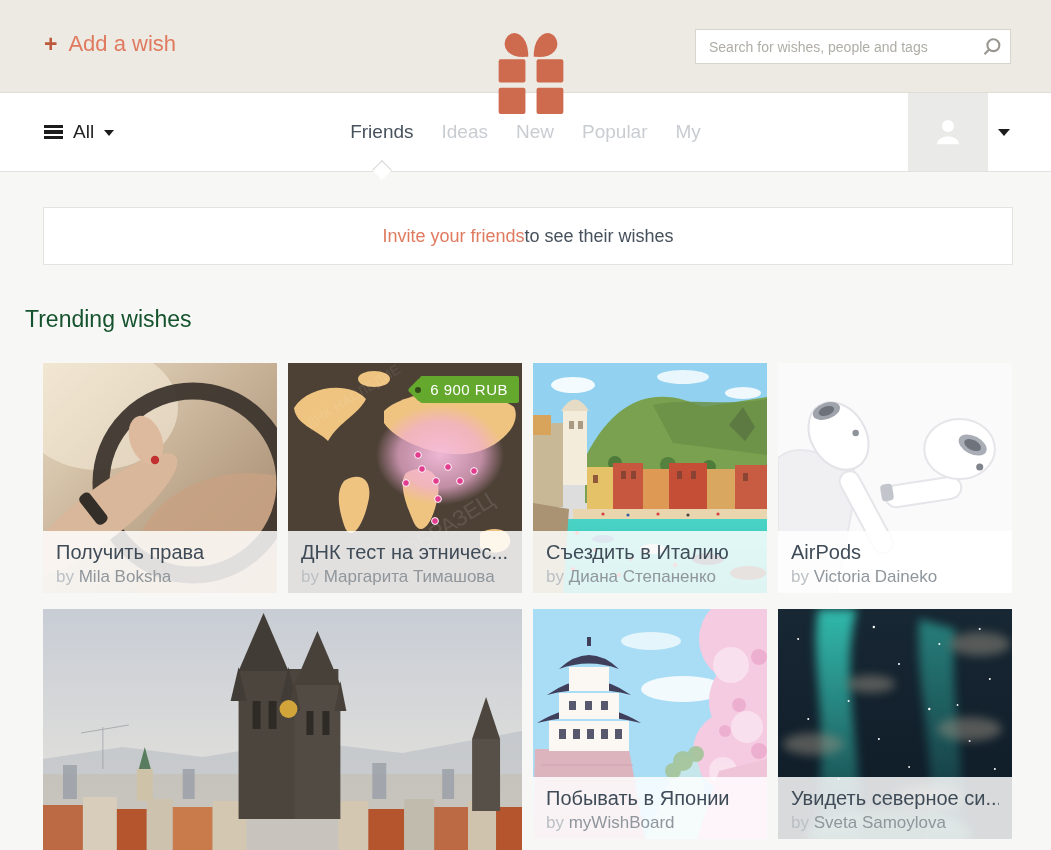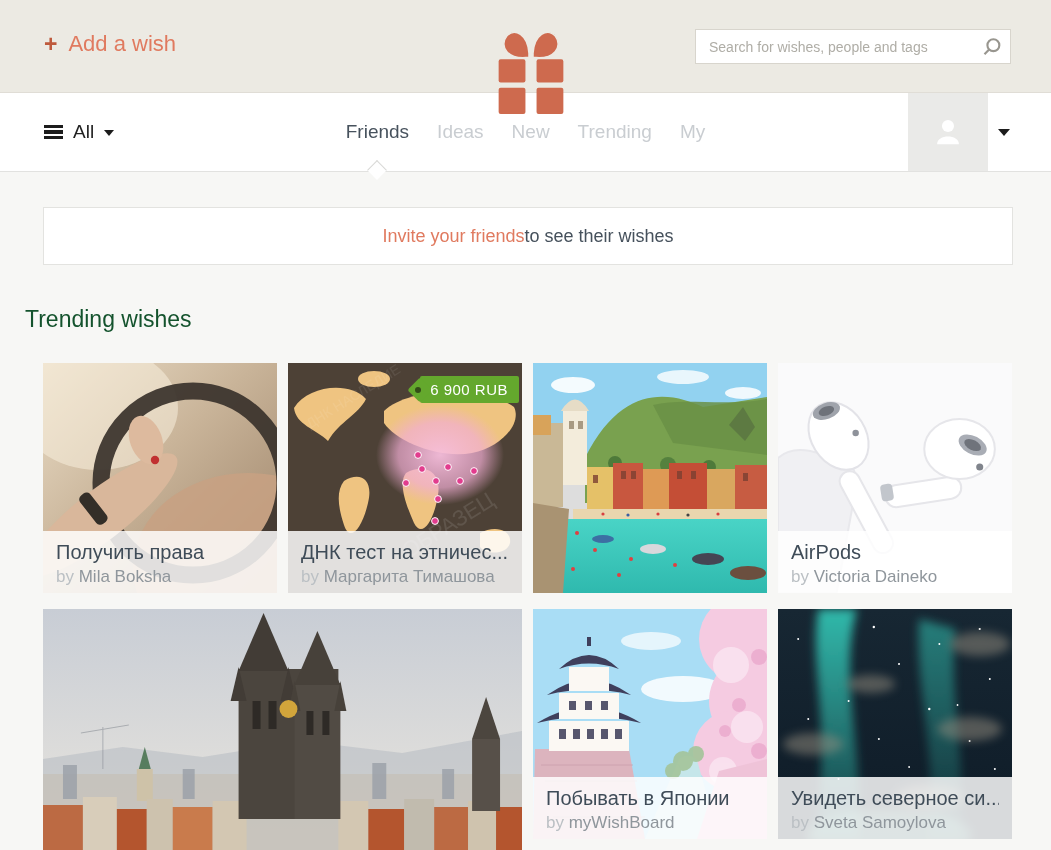--- a/index.html
+++ b/index.html
@@ -165,21 +165,21 @@
         <i></i>
       </span>
     <span>All</span>
     <span class="caret"></span>
   </div>
 
   <div class="tabs">
     <a class="tab active">Friends</a>
     <a class="tab">Ideas</a>
     <a class="tab">New</a>
-    <a class="tab">Trending</a>
+    <a class="tab">Popular</a>
     <a class="tab">My</a>
   </div>
 
   <div class="avatar">
     <svg viewBox="0 0 80 79">
       <circle cx="40" cy="29" r="10.5" fill="#fff"></circle>
       <path d="M21 61 C21 43 59 43 59 61 Z" fill="#fff"></path>
     </svg>
   </div>
   <span class="user-caret"></span>
@@ -319,20 +319,24 @@
           <g fill="#E04040">
             <circle cx="44" cy="170" r="2"></circle>
               <circle cx="62" cy="187" r="2"></circle>
               <circle cx="98" cy="196" r="2"></circle>
             <circle cx="142" cy="202" r="2"></circle>
               <circle cx="40" cy="206" r="2"></circle>
               <circle cx="86" cy="212" r="2"></circle>
           </g>
         </svg>
       </div>
+      <div class="caption">
+        <div class="title">Съездить в Италию</div>
+        <div class="byline"><span class="by">by</span> <span class="author">Диана Степаненко</span></div>
+      </div>
     </article>
 
     <article class="card">
       <div class="thumb">
         <svg viewBox="0 0 232 230" preserveAspectRatio="none">
           <rect width="232" height="230" fill="#FAFAFB"></rect>
           <path d="M0 95 Q12 84 32 88 L62 96 Q82 102 76 132 L58 230 L0 230 Z" fill="#F0F0F3" stroke="#E8E8EC" stroke-width="2"></path>
           <rect x="78" y="104" width="20" height="90" rx="10" fill="#fff" stroke="#E6E6EA" stroke-width="2" transform="rotate(-28 88 150)"></rect>
           <ellipse cx="60" cy="73" rx="27" ry="36" fill="#FFFFFF" stroke="#E3E3E8" stroke-width="2" transform="rotate(-32 60 73)"></ellipse>
           <ellipse cx="48" cy="48" rx="14" ry="8" fill="#9FA3AB" transform="rotate(-20 48 48)"></ellipse>

